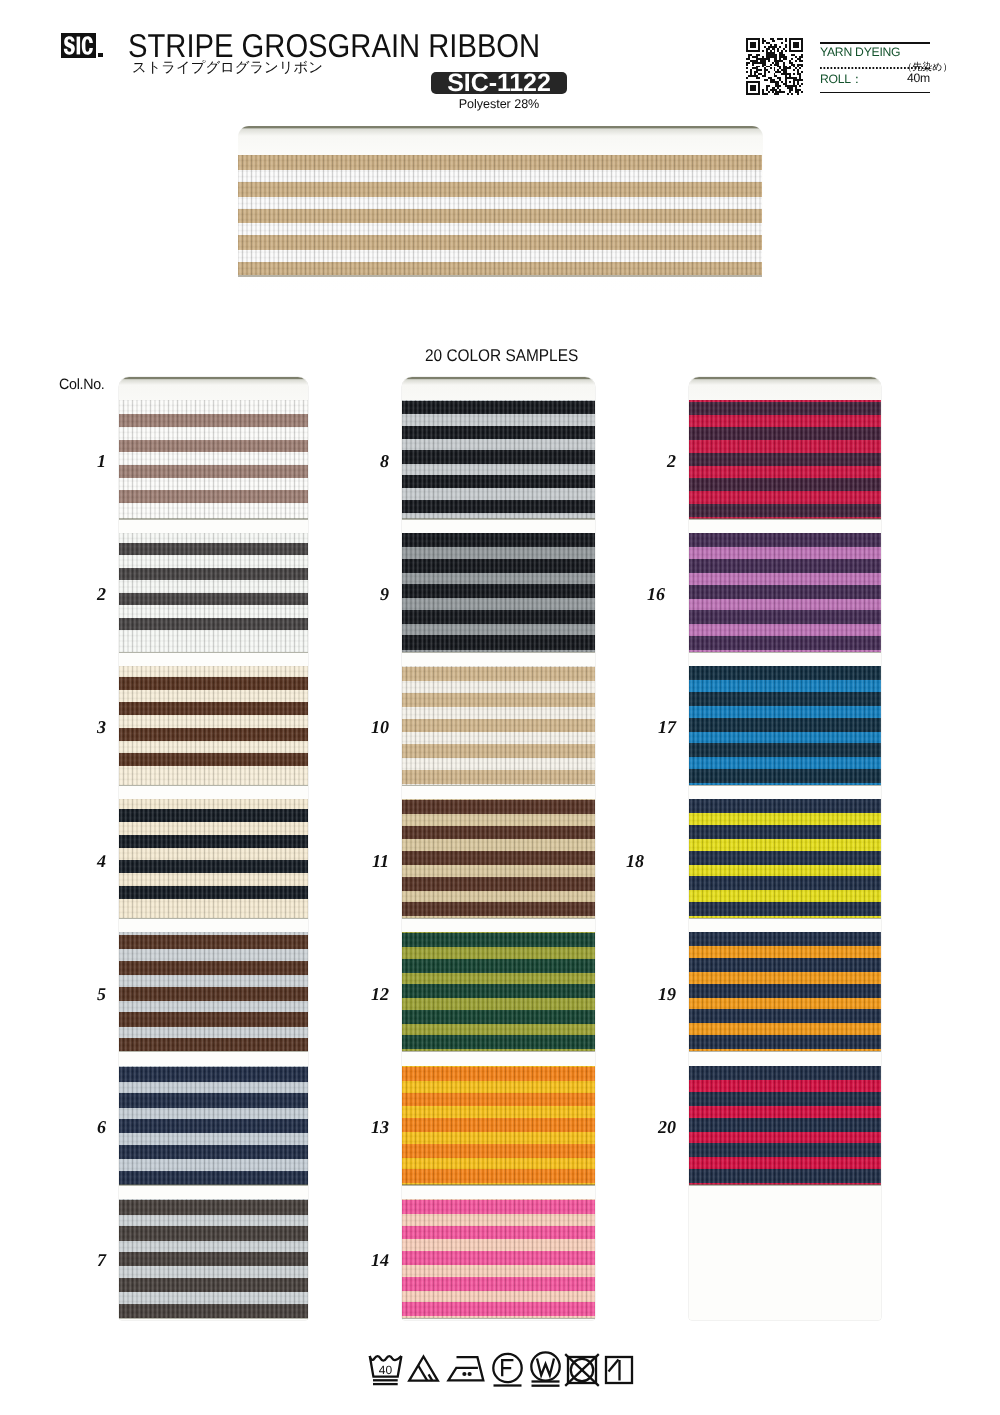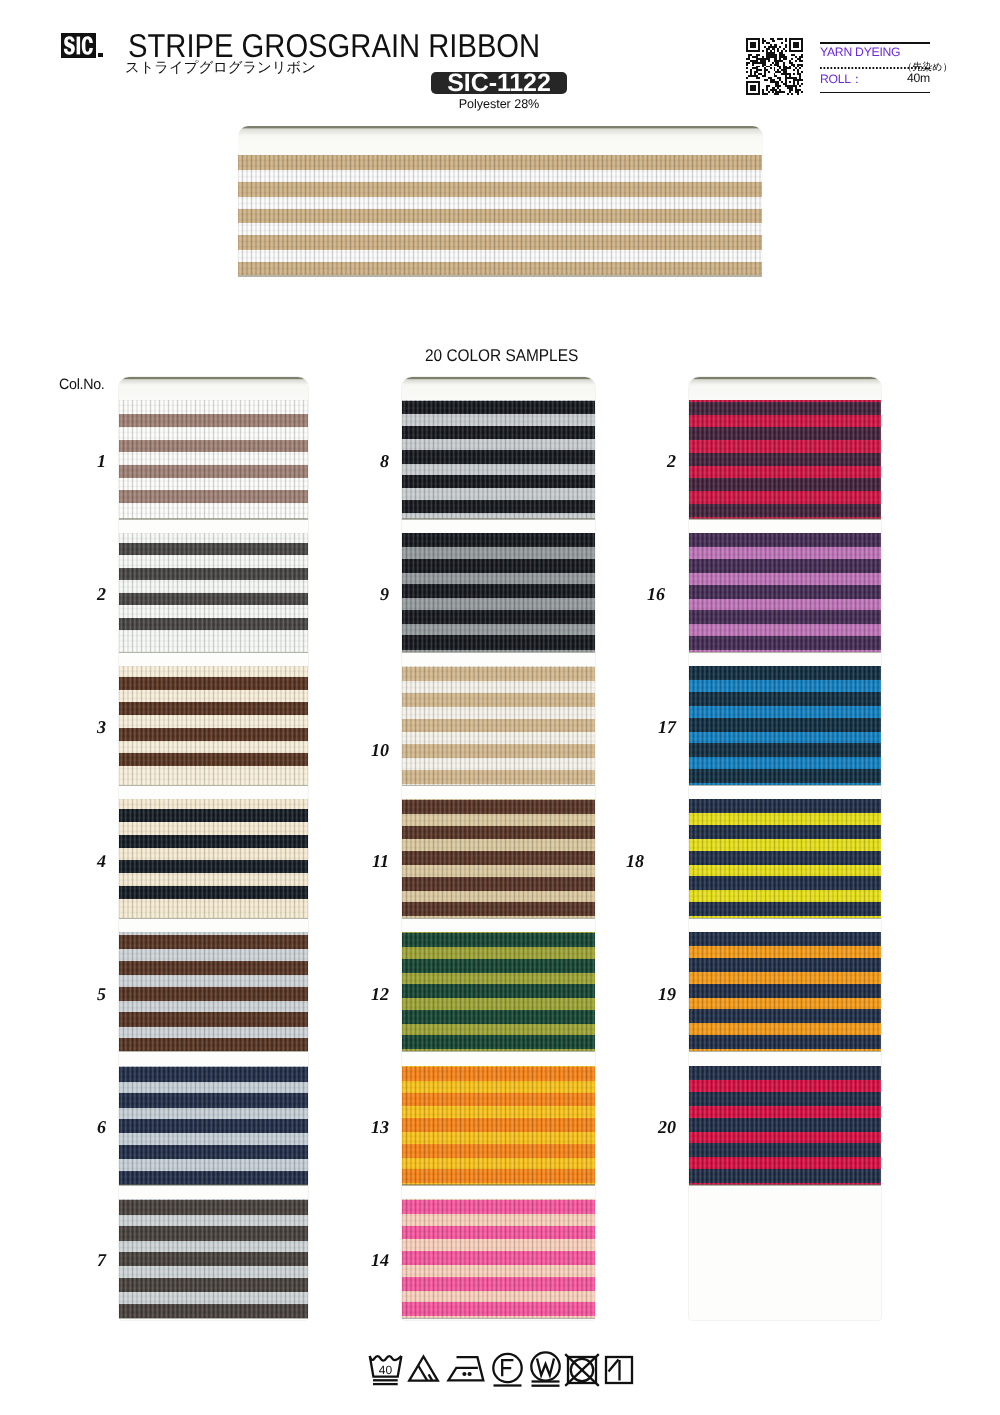--- a/index.html
+++ b/index.html
@@ -11,40 +11,40 @@
   body *{filter:opacity(1);}
 
   
   #logo{position:absolute;left:61px;top:33px;width:35px;height:25px;}
   #logodot{position:absolute;left:98px;top:53px;width:5px;height:4px;background:#111;}
 
   #title{position:absolute;left:128px;top:29px;font-size:33px;letter-spacing:0px;
       color:#111111;font-weight:400;white-space:nowrap;line-height:33px;
       transform:scaleX(0.885);transform-origin:0 0;
       font-family:"Liberation Sans",sans-serif;}
-  #title-jp{position:absolute;left:125px;top:60px;font-size:14.4px;letter-spacing:-0.05px;
+  #title-jp{position:absolute;left:132px;top:60px;font-size:14.4px;letter-spacing:-0.05px;
       color:#111;white-space:nowrap;line-height:17px;}
 
   #badge{position:absolute;left:431px;top:72px;width:136px;height:22px;border-radius:5px;
       background:#262626;}
   #badge span{display:block;width:100%;text-align:center;color:#fff;font-weight:700;
       font-size:25px;line-height:23.5px;letter-spacing:-0.1px;}
   #composition{position:absolute;left:431px;top:97px;width:136px;text-align:center;
       font-size:12.6px;color:#111;letter-spacing:-0.05px;}
 
   
   #qr{position:absolute;left:746px;top:38px;width:57px;height:57px;}
   #spec{position:absolute;left:820px;top:42px;width:110px;}
   #spec .rule{height:1.7px;background:#111;width:110px;}
   #spec .dots{height:2px;width:110px;margin:1.5px 0 0.5px;
       background-image:radial-gradient(circle at 1px 1px,#111 0.95px,rgba(0,0,0,0) 1.05px);
       background-size:3.5px 2px;}
   #spec .row1{display:flex;align-items:baseline;height:22px;padding-left:0px;}
   #spec .row2{display:flex;align-items:flex-start;justify-content:space-between;height:22px;padding:0;}
-  .sp-main{font-size:12.2px;color:#6d28d9;letter-spacing:-0.25px;white-space:nowrap;
+  .sp-main{font-size:12.2px;color:#14532d;letter-spacing:-0.25px;white-space:nowrap;
       position:relative;top:1px;}
   .sp-jp{font-size:10px;color:#111;margin-left:2px;white-space:nowrap;position:relative;top:15px;}
   .sp-val{font-size:12.2px;color:#111;white-space:nowrap;letter-spacing:-0.25px;position:relative;top:1px;}
 
   
   #hero-card{position:absolute;left:238px;top:126px;width:525px;height:167px;
       border-radius:11px 11px 4px 4px;
       background:linear-gradient(180deg,#7d7f6c 0px,#7d7f6c 2px,#dcddd6 2.8px,#f8f8f5 10px,#fdfdfb 40px,#ffffff 100%);}
   #hero-ribbon{position:absolute;left:238px;top:155px;width:524px;height:120px;}
   #hero-ribbon:after{content:"";position:absolute;left:0;right:0;bottom:-1.5px;height:1.5px;
@@ -139,21 +139,21 @@
       <div class="ribbon" style="left: 119px; top: 1065.5px; width: 189px; height: 119px; background-image: repeating-linear-gradient(90deg, rgba(0, 0, 0, 0.17) 0px, rgba(0, 0, 0, 0.06) 0.6px, rgba(255, 255, 255, 0.07) 1.5px, rgba(255, 255, 255, 0.16) 2.3px, rgba(255, 255, 255, 0.07) 3.1px, rgba(0, 0, 0, 0.06) 3.9px, rgba(0, 0, 0, 0.17) 4.5px), repeating-linear-gradient(rgba(0, 0, 0, 0.043) 0px, rgba(255, 255, 255, 0.01) 1.4px, rgba(255, 255, 255, 0.04) 2.7px, rgba(255, 255, 255, 0.01) 4px, rgba(0, 0, 0, 0.043) 5.4px), linear-gradient(rgb(196, 205, 213) 0px, rgb(196, 205, 213) 1.5px, rgb(29, 42, 68) 1.5px, rgb(29, 42, 68) 15.8px, rgb(196, 205, 213) 15.8px, rgb(196, 205, 213) 27.3px, rgb(29, 42, 68) 27.3px, rgb(29, 42, 68) 41.6px, rgb(196, 205, 213) 41.6px, rgb(196, 205, 213) 53.1px, rgb(29, 42, 68) 53.1px, rgb(29, 42, 68) 67.4px, rgb(196, 205, 213) 67.4px, rgb(196, 205, 213) 78.9px, rgb(29, 42, 68) 78.9px, rgb(29, 42, 68) 93.2px, rgb(196, 205, 213) 93.2px, rgb(196, 205, 213) 104.7px, rgb(29, 42, 68) 104.7px, rgb(29, 42, 68) 119px, rgb(196, 205, 213) 119px, rgb(196, 205, 213) 130.5px, rgb(196, 205, 213) 121px);"></div>
       <div class="num" style="left: 66px; width: 40px; top: 1118px;">6</div>
       <div class="ribbon" style="left: 119px; top: 1198.7px; width: 189px; height: 119px; background-image: repeating-linear-gradient(90deg, rgba(0, 0, 0, 0.17) 0px, rgba(0, 0, 0, 0.06) 0.6px, rgba(255, 255, 255, 0.07) 1.5px, rgba(255, 255, 255, 0.16) 2.3px, rgba(255, 255, 255, 0.07) 3.1px, rgba(0, 0, 0, 0.06) 3.9px, rgba(0, 0, 0, 0.17) 4.5px), repeating-linear-gradient(rgba(0, 0, 0, 0.043) 0px, rgba(255, 255, 255, 0.01) 1.4px, rgba(255, 255, 255, 0.04) 2.7px, rgba(255, 255, 255, 0.01) 4px, rgba(0, 0, 0, 0.043) 5.4px), linear-gradient(rgb(204, 210, 213) 0px, rgb(204, 210, 213) 1.5px, rgb(68, 61, 57) 1.5px, rgb(68, 61, 57) 15.8px, rgb(204, 210, 213) 15.8px, rgb(204, 210, 213) 27.3px, rgb(68, 61, 57) 27.3px, rgb(68, 61, 57) 41.6px, rgb(204, 210, 213) 41.6px, rgb(204, 210, 213) 53.1px, rgb(68, 61, 57) 53.1px, rgb(68, 61, 57) 67.4px, rgb(204, 210, 213) 67.4px, rgb(204, 210, 213) 78.9px, rgb(68, 61, 57) 78.9px, rgb(68, 61, 57) 93.2px, rgb(204, 210, 213) 93.2px, rgb(204, 210, 213) 104.7px, rgb(68, 61, 57) 104.7px, rgb(68, 61, 57) 119px, rgb(204, 210, 213) 119px, rgb(204, 210, 213) 130.5px, rgb(204, 210, 213) 121px);"></div>
       <div class="num" style="left: 66px; width: 40px; top: 1251.2px;">7</div>
       <div class="card" style="left: 402px; top: 377px; width: 193px; height: 943px;"></div>
       <div class="ribbon" style="left: 402px; top: 399.5px; width: 193px; height: 119px; background-image: repeating-linear-gradient(90deg, rgba(0, 0, 0, 0.17) 0px, rgba(0, 0, 0, 0.06) 0.6px, rgba(255, 255, 255, 0.07) 1.5px, rgba(255, 255, 255, 0.16) 2.3px, rgba(255, 255, 255, 0.07) 3.1px, rgba(0, 0, 0, 0.06) 3.9px, rgba(0, 0, 0, 0.17) 4.5px), repeating-linear-gradient(rgba(0, 0, 0, 0.043) 0px, rgba(255, 255, 255, 0.01) 1.4px, rgba(255, 255, 255, 0.04) 2.7px, rgba(255, 255, 255, 0.01) 4px, rgba(0, 0, 0, 0.043) 5.4px), linear-gradient(rgb(198, 203, 206) 0px, rgb(198, 203, 206) 0.8px, rgb(17, 20, 25) 0.8px, rgb(17, 20, 25) 14px, rgb(198, 203, 206) 14px, rgb(198, 203, 206) 25.6px, rgb(17, 20, 25) 25.6px, rgb(17, 20, 25) 38.8px, rgb(198, 203, 206) 38.8px, rgb(198, 203, 206) 50.4px, rgb(17, 20, 25) 50.4px, rgb(17, 20, 25) 63.6px, rgb(198, 203, 206) 63.6px, rgb(198, 203, 206) 75.2px, rgb(17, 20, 25) 75.2px, rgb(17, 20, 25) 88.4px, rgb(198, 203, 206) 88.4px, rgb(198, 203, 206) 100px, rgb(17, 20, 25) 100px, rgb(17, 20, 25) 113.2px, rgb(198, 203, 206) 113.2px, rgb(198, 203, 206) 124.8px, rgb(198, 203, 206) 121px);"></div>
       <div class="num" style="left: 349px; width: 40px; top: 452px;">8</div>
       <div class="ribbon" style="left: 402px; top: 532.7px; width: 193px; height: 119px; background-image: repeating-linear-gradient(90deg, rgba(0, 0, 0, 0.17) 0px, rgba(0, 0, 0, 0.06) 0.6px, rgba(255, 255, 255, 0.07) 1.5px, rgba(255, 255, 255, 0.16) 2.3px, rgba(255, 255, 255, 0.07) 3.1px, rgba(0, 0, 0, 0.06) 3.9px, rgba(0, 0, 0, 0.17) 4.5px), repeating-linear-gradient(rgba(0, 0, 0, 0.043) 0px, rgba(255, 255, 255, 0.01) 1.4px, rgba(255, 255, 255, 0.04) 2.7px, rgba(255, 255, 255, 0.01) 4px, rgba(0, 0, 0, 0.043) 5.4px), linear-gradient(rgb(17, 20, 25) 0px, rgb(17, 20, 25) 14.2px, rgb(145, 151, 154) 14.2px, rgb(145, 151, 154) 25.6px, rgb(17, 20, 25) 25.6px, rgb(17, 20, 25) 39.8px, rgb(145, 151, 154) 39.8px, rgb(145, 151, 154) 51.2px, rgb(17, 20, 25) 51.2px, rgb(17, 20, 25) 65.4px, rgb(145, 151, 154) 65.4px, rgb(145, 151, 154) 76.8px, rgb(17, 20, 25) 76.8px, rgb(17, 20, 25) 91px, rgb(145, 151, 154) 91px, rgb(145, 151, 154) 102.4px, rgb(17, 20, 25) 102.4px, rgb(17, 20, 25) 116.6px, rgb(145, 151, 154) 116.6px, rgb(145, 151, 154) 128px, rgb(145, 151, 154) 121px);"></div>
       <div class="num" style="left: 349px; width: 40px; top: 585.2px;">9</div>
       <div class="ribbon" style="left: 402px; top: 665.9px; width: 193px; height: 119px; background-image: repeating-linear-gradient(90deg, rgba(0, 0, 0, 0.17) 0px, rgba(0, 0, 0, 0.06) 0.6px, rgba(255, 255, 255, 0.07) 1.5px, rgba(255, 255, 255, 0.16) 2.3px, rgba(255, 255, 255, 0.07) 3.1px, rgba(0, 0, 0, 0.06) 3.9px, rgba(0, 0, 0, 0.17) 4.5px), repeating-linear-gradient(rgba(0, 0, 0, 0.043) 0px, rgba(255, 255, 255, 0.01) 1.4px, rgba(255, 255, 255, 0.04) 2.7px, rgba(255, 255, 255, 0.01) 4px, rgba(0, 0, 0, 0.043) 5.4px), linear-gradient(rgb(245, 242, 234) 0px, rgb(245, 242, 234) 1px, rgb(208, 181, 139) 1px, rgb(208, 181, 139) 14.8px, rgb(245, 242, 234) 14.8px, rgb(245, 242, 234) 26.8px, rgb(208, 181, 139) 26.8px, rgb(208, 181, 139) 40.6px, rgb(245, 242, 234) 40.6px, rgb(245, 242, 234) 52.6px, rgb(208, 181, 139) 52.6px, rgb(208, 181, 139) 66.4px, rgb(245, 242, 234) 66.4px, rgb(245, 242, 234) 78.4px, rgb(208, 181, 139) 78.4px, rgb(208, 181, 139) 92.2px, rgb(245, 242, 234) 92.2px, rgb(245, 242, 234) 104.2px, rgb(208, 181, 139) 104.2px, rgb(208, 181, 139) 118px, rgb(245, 242, 234) 118px, rgb(245, 242, 234) 130px, rgb(245, 242, 234) 121px);"></div>
-      <div class="num" style="left: 349px; width: 40px; top: 718.4px; margin-top: 23px;">10</div>
+      <div class="num" style="left: 349px; width: 40px; top: 718.4px;">10</div>
       <div class="ribbon" style="left: 402px; top: 799.1px; width: 193px; height: 119px; background-image: repeating-linear-gradient(90deg, rgba(0, 0, 0, 0.17) 0px, rgba(0, 0, 0, 0.06) 0.6px, rgba(255, 255, 255, 0.07) 1.5px, rgba(255, 255, 255, 0.16) 2.3px, rgba(255, 255, 255, 0.07) 3.1px, rgba(0, 0, 0, 0.06) 3.9px, rgba(0, 0, 0, 0.17) 4.5px), repeating-linear-gradient(rgba(0, 0, 0, 0.043) 0px, rgba(255, 255, 255, 0.01) 1.4px, rgba(255, 255, 255, 0.04) 2.7px, rgba(255, 255, 255, 0.01) 4px, rgba(0, 0, 0, 0.043) 5.4px), linear-gradient(rgb(217, 199, 157) 0px, rgb(217, 199, 157) 1px, rgb(84, 48, 34) 1px, rgb(84, 48, 34) 14.8px, rgb(217, 199, 157) 14.8px, rgb(217, 199, 157) 26.6px, rgb(84, 48, 34) 26.6px, rgb(84, 48, 34) 40.4px, rgb(217, 199, 157) 40.4px, rgb(217, 199, 157) 52.2px, rgb(84, 48, 34) 52.2px, rgb(84, 48, 34) 66px, rgb(217, 199, 157) 66px, rgb(217, 199, 157) 77.8px, rgb(84, 48, 34) 77.8px, rgb(84, 48, 34) 91.6px, rgb(217, 199, 157) 91.6px, rgb(217, 199, 157) 103.4px, rgb(84, 48, 34) 103.4px, rgb(84, 48, 34) 117.2px, rgb(217, 199, 157) 117.2px, rgb(217, 199, 157) 129px, rgb(217, 199, 157) 121px);"></div>
       <div class="num" style="left: 349px; width: 40px; top: 851.6px;">11</div>
       <div class="ribbon" style="left: 402px; top: 932.3px; width: 193px; height: 119px; background-image: repeating-linear-gradient(90deg, rgba(0, 0, 0, 0.17) 0px, rgba(0, 0, 0, 0.06) 0.6px, rgba(255, 255, 255, 0.07) 1.5px, rgba(255, 255, 255, 0.16) 2.3px, rgba(255, 255, 255, 0.07) 3.1px, rgba(0, 0, 0, 0.06) 3.9px, rgba(0, 0, 0, 0.17) 4.5px), repeating-linear-gradient(rgba(0, 0, 0, 0.043) 0px, rgba(255, 255, 255, 0.01) 1.4px, rgba(255, 255, 255, 0.04) 2.7px, rgba(255, 255, 255, 0.01) 4px, rgba(0, 0, 0, 0.043) 5.4px), linear-gradient(rgb(154, 160, 49) 0px, rgb(154, 160, 49) 1px, rgb(18, 65, 47) 1px, rgb(18, 65, 47) 15px, rgb(154, 160, 49) 15px, rgb(154, 160, 49) 26.6px, rgb(18, 65, 47) 26.6px, rgb(18, 65, 47) 40.6px, rgb(154, 160, 49) 40.6px, rgb(154, 160, 49) 52.2px, rgb(18, 65, 47) 52.2px, rgb(18, 65, 47) 66.2px, rgb(154, 160, 49) 66.2px, rgb(154, 160, 49) 77.8px, rgb(18, 65, 47) 77.8px, rgb(18, 65, 47) 91.8px, rgb(154, 160, 49) 91.8px, rgb(154, 160, 49) 103.4px, rgb(18, 65, 47) 103.4px, rgb(18, 65, 47) 117.4px, rgb(154, 160, 49) 117.4px, rgb(154, 160, 49) 129px, rgb(154, 160, 49) 121px);"></div>
       <div class="num" style="left: 349px; width: 40px; top: 984.8px;">12</div>
       <div class="ribbon" style="left: 402px; top: 1065.5px; width: 193px; height: 119px; background-image: repeating-linear-gradient(90deg, rgba(0, 0, 0, 0.17) 0px, rgba(0, 0, 0, 0.06) 0.6px, rgba(255, 255, 255, 0.07) 1.5px, rgba(255, 255, 255, 0.16) 2.3px, rgba(255, 255, 255, 0.07) 3.1px, rgba(0, 0, 0, 0.06) 3.9px, rgba(0, 0, 0, 0.17) 4.5px), repeating-linear-gradient(rgba(0, 0, 0, 0.043) 0px, rgba(255, 255, 255, 0.01) 1.4px, rgba(255, 255, 255, 0.04) 2.7px, rgba(255, 255, 255, 0.01) 4px, rgba(0, 0, 0, 0.043) 5.4px), linear-gradient(rgb(247, 192, 23) 0px, rgb(247, 192, 23) 1px, rgb(244, 128, 20) 1px, rgb(244, 128, 20) 14.8px, rgb(247, 192, 23) 14.8px, rgb(247, 192, 23) 26.6px, rgb(244, 128, 20) 26.6px, rgb(244, 128, 20) 40.4px, rgb(247, 192, 23) 40.4px, rgb(247, 192, 23) 52.2px, rgb(244, 128, 20) 52.2px, rgb(244, 128, 20) 66px, rgb(247, 192, 23) 66px, rgb(247, 192, 23) 77.8px, rgb(244, 128, 20) 77.8px, rgb(244, 128, 20) 91.6px, rgb(247, 192, 23) 91.6px, rgb(247, 192, 23) 103.4px, rgb(244, 128, 20) 103.4px, rgb(244, 128, 20) 117.2px, rgb(247, 192, 23) 117.2px, rgb(247, 192, 23) 129px, rgb(247, 192, 23) 121px);"></div>
       <div class="num" style="left: 349px; width: 40px; top: 1118px;">13</div>
       <div class="ribbon" style="left: 402px; top: 1198.7px; width: 193px; height: 119px; background-image: repeating-linear-gradient(90deg, rgba(0, 0, 0, 0.17) 0px, rgba(0, 0, 0, 0.06) 0.6px, rgba(255, 255, 255, 0.07) 1.5px, rgba(255, 255, 255, 0.16) 2.3px, rgba(255, 255, 255, 0.07) 3.1px, rgba(0, 0, 0, 0.06) 3.9px, rgba(0, 0, 0, 0.17) 4.5px), repeating-linear-gradient(rgba(0, 0, 0, 0.043) 0px, rgba(255, 255, 255, 0.01) 1.4px, rgba(255, 255, 255, 0.04) 2.7px, rgba(255, 255, 255, 0.01) 4px, rgba(0, 0, 0, 0.043) 5.4px), linear-gradient(rgb(248, 207, 186) 0px, rgb(248, 207, 186) 1px, rgb(244, 83, 156) 1px, rgb(244, 83, 156) 14.8px, rgb(248, 207, 186) 14.8px, rgb(248, 207, 186) 26.6px, rgb(244, 83, 156) 26.6px, rgb(244, 83, 156) 40.4px, rgb(248, 207, 186) 40.4px, rgb(248, 207, 186) 52.2px, rgb(244, 83, 156) 52.2px, rgb(244, 83, 156) 66px, rgb(248, 207, 186) 66px, rgb(248, 207, 186) 77.8px, rgb(244, 83, 156) 77.8px, rgb(244, 83, 156) 91.6px, rgb(248, 207, 186) 91.6px, rgb(248, 207, 186) 103.4px, rgb(244, 83, 156) 103.4px, rgb(244, 83, 156) 117.2px, rgb(248, 207, 186) 117.2px, rgb(248, 207, 186) 129px, rgb(248, 207, 186) 121px);"></div>
       <div class="num" style="left: 349px; width: 40px; top: 1251.2px;">14</div>
       <div class="card" style="left: 689px; top: 377px; width: 192px; height: 943px;"></div>
       <div class="ribbon" style="left: 689px; top: 399.5px; width: 192px; height: 119px; background-image: repeating-linear-gradient(90deg, rgba(0, 0, 0, 0.17) 0px, rgba(0, 0, 0, 0.06) 0.6px, rgba(255, 255, 255, 0.07) 1.5px, rgba(255, 255, 255, 0.16) 2.3px, rgba(255, 255, 255, 0.07) 3.1px, rgba(0, 0, 0, 0.06) 3.9px, rgba(0, 0, 0, 0.17) 4.5px), repeating-linear-gradient(rgba(0, 0, 0, 0.043) 0px, rgba(255, 255, 255, 0.01) 1.4px, rgba(255, 255, 255, 0.04) 2.7px, rgba(255, 255, 255, 0.01) 4px, rgba(0, 0, 0, 0.043) 5.4px), linear-gradient(rgb(204, 17, 64) 0px, rgb(204, 17, 64) 1.5px, rgb(62, 31, 56) 1.5px, rgb(62, 31, 56) 14.7px, rgb(204, 17, 64) 14.7px, rgb(204, 17, 64) 27.1px, rgb(62, 31, 56) 27.1px, rgb(62, 31, 56) 40.3px, rgb(204, 17, 64) 40.3px, rgb(204, 17, 64) 52.7px, rgb(62, 31, 56) 52.7px, rgb(62, 31, 56) 65.9px, rgb(204, 17, 64) 65.9px, rgb(204, 17, 64) 78.3px, rgb(62, 31, 56) 78.3px, rgb(62, 31, 56) 91.5px, rgb(204, 17, 64) 91.5px, rgb(204, 17, 64) 103.9px, rgb(62, 31, 56) 103.9px, rgb(62, 31, 56) 117.1px, rgb(204, 17, 64) 117.1px, rgb(204, 17, 64) 129.5px, rgb(204, 17, 64) 121px);"></div>

